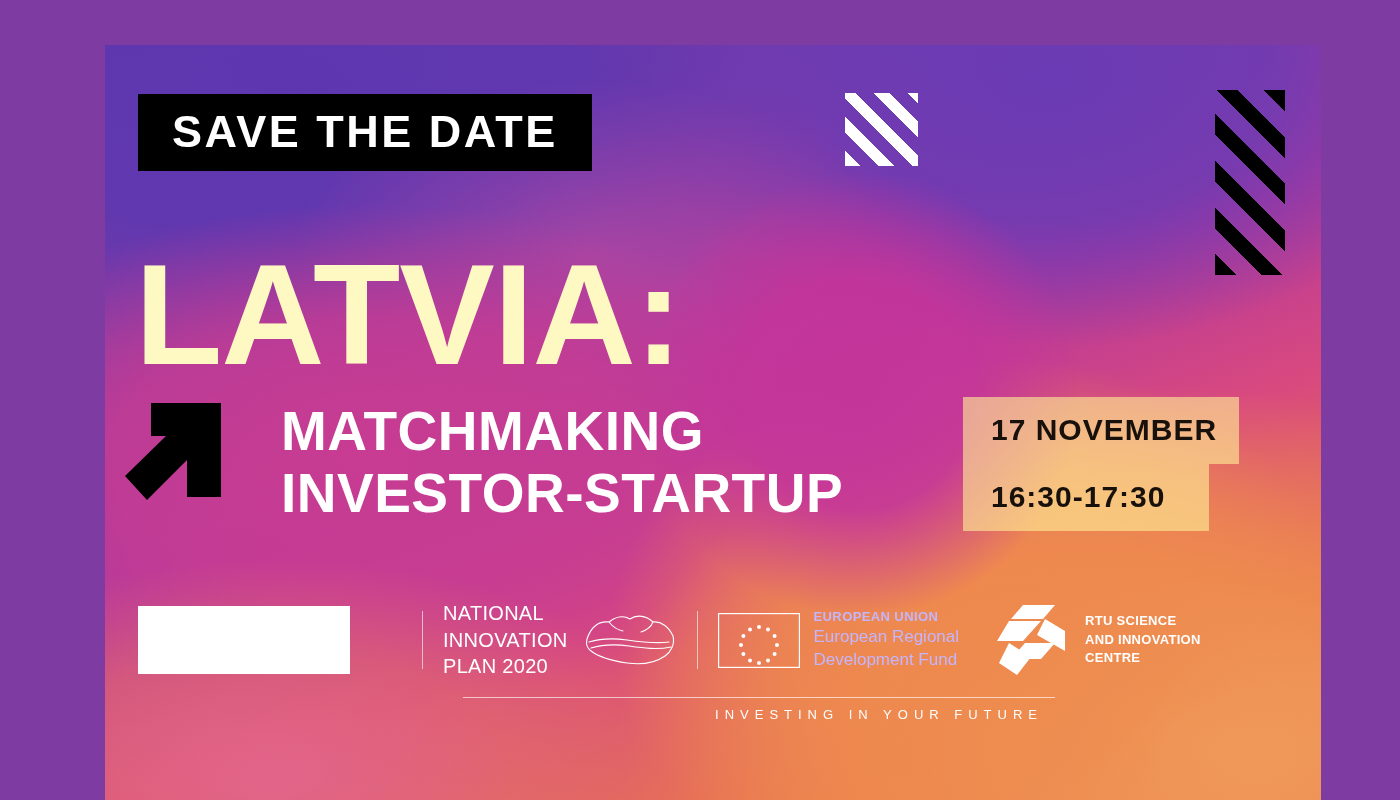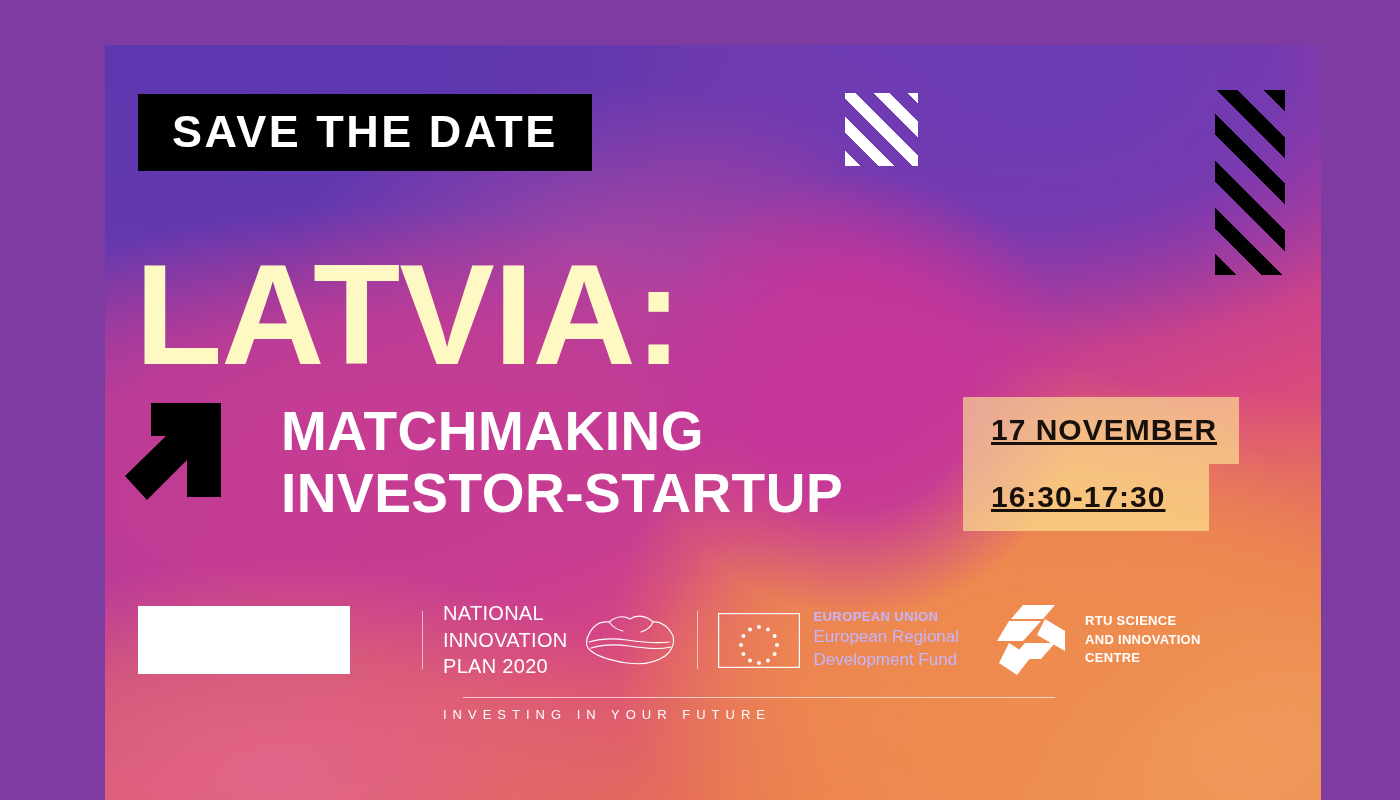--- a/index.html
+++ b/index.html
@@ -95,21 +95,20 @@
   }
 
   
   #date-badge { position:absolute; left:858px; top:352px; }
   .date-box {
     background:rgba(255,238,150,0.62);
     color:#18110b; font-size:30px; font-weight:bold;
     letter-spacing:1px; line-height:1;
     padding:18px 22px 19px 28px;
     white-space:nowrap;
-    text-decoration:underline;
   }
   .date-box.row2 { padding-right:44px; width:max-content; }
 
   
   #logo-row {
     position:absolute; left:33px; top:545px;
     width:1160px; height:100px;
     display:flex; align-items:center;
   }
   #slush-logo {
@@ -139,22 +138,22 @@
   .rtu-block { display:flex; align-items:center; flex:none; margin-left:34px; }
   .rtu-mark { width:78px; height:74px; flex:none; margin-right:14px; }
   .rtu-text { color:#fff; font-size:13px; font-weight:bold; line-height:1.42; letter-spacing:0.3px; }
 
   
   #footer-rule {
     position:absolute; left:358px; top:652px;
     width:592px; height:1px; background:rgba(255,255,255,0.65);
   }
   #footer-tagline {
-    position:absolute; left:338px; top:662px; width:592px;
-    text-align:left; color:#fff;
+    position:absolute; left:346px; top:662px; width:592px;
+    text-align:right; color:#fff;
     font-size:13px; letter-spacing:6px; font-weight:normal;
     white-space:nowrap;
   }
 </style>
 </head>
 <body>
 
 <div id="poster">
 
   <div class="bg-layer bg-base"></div>

